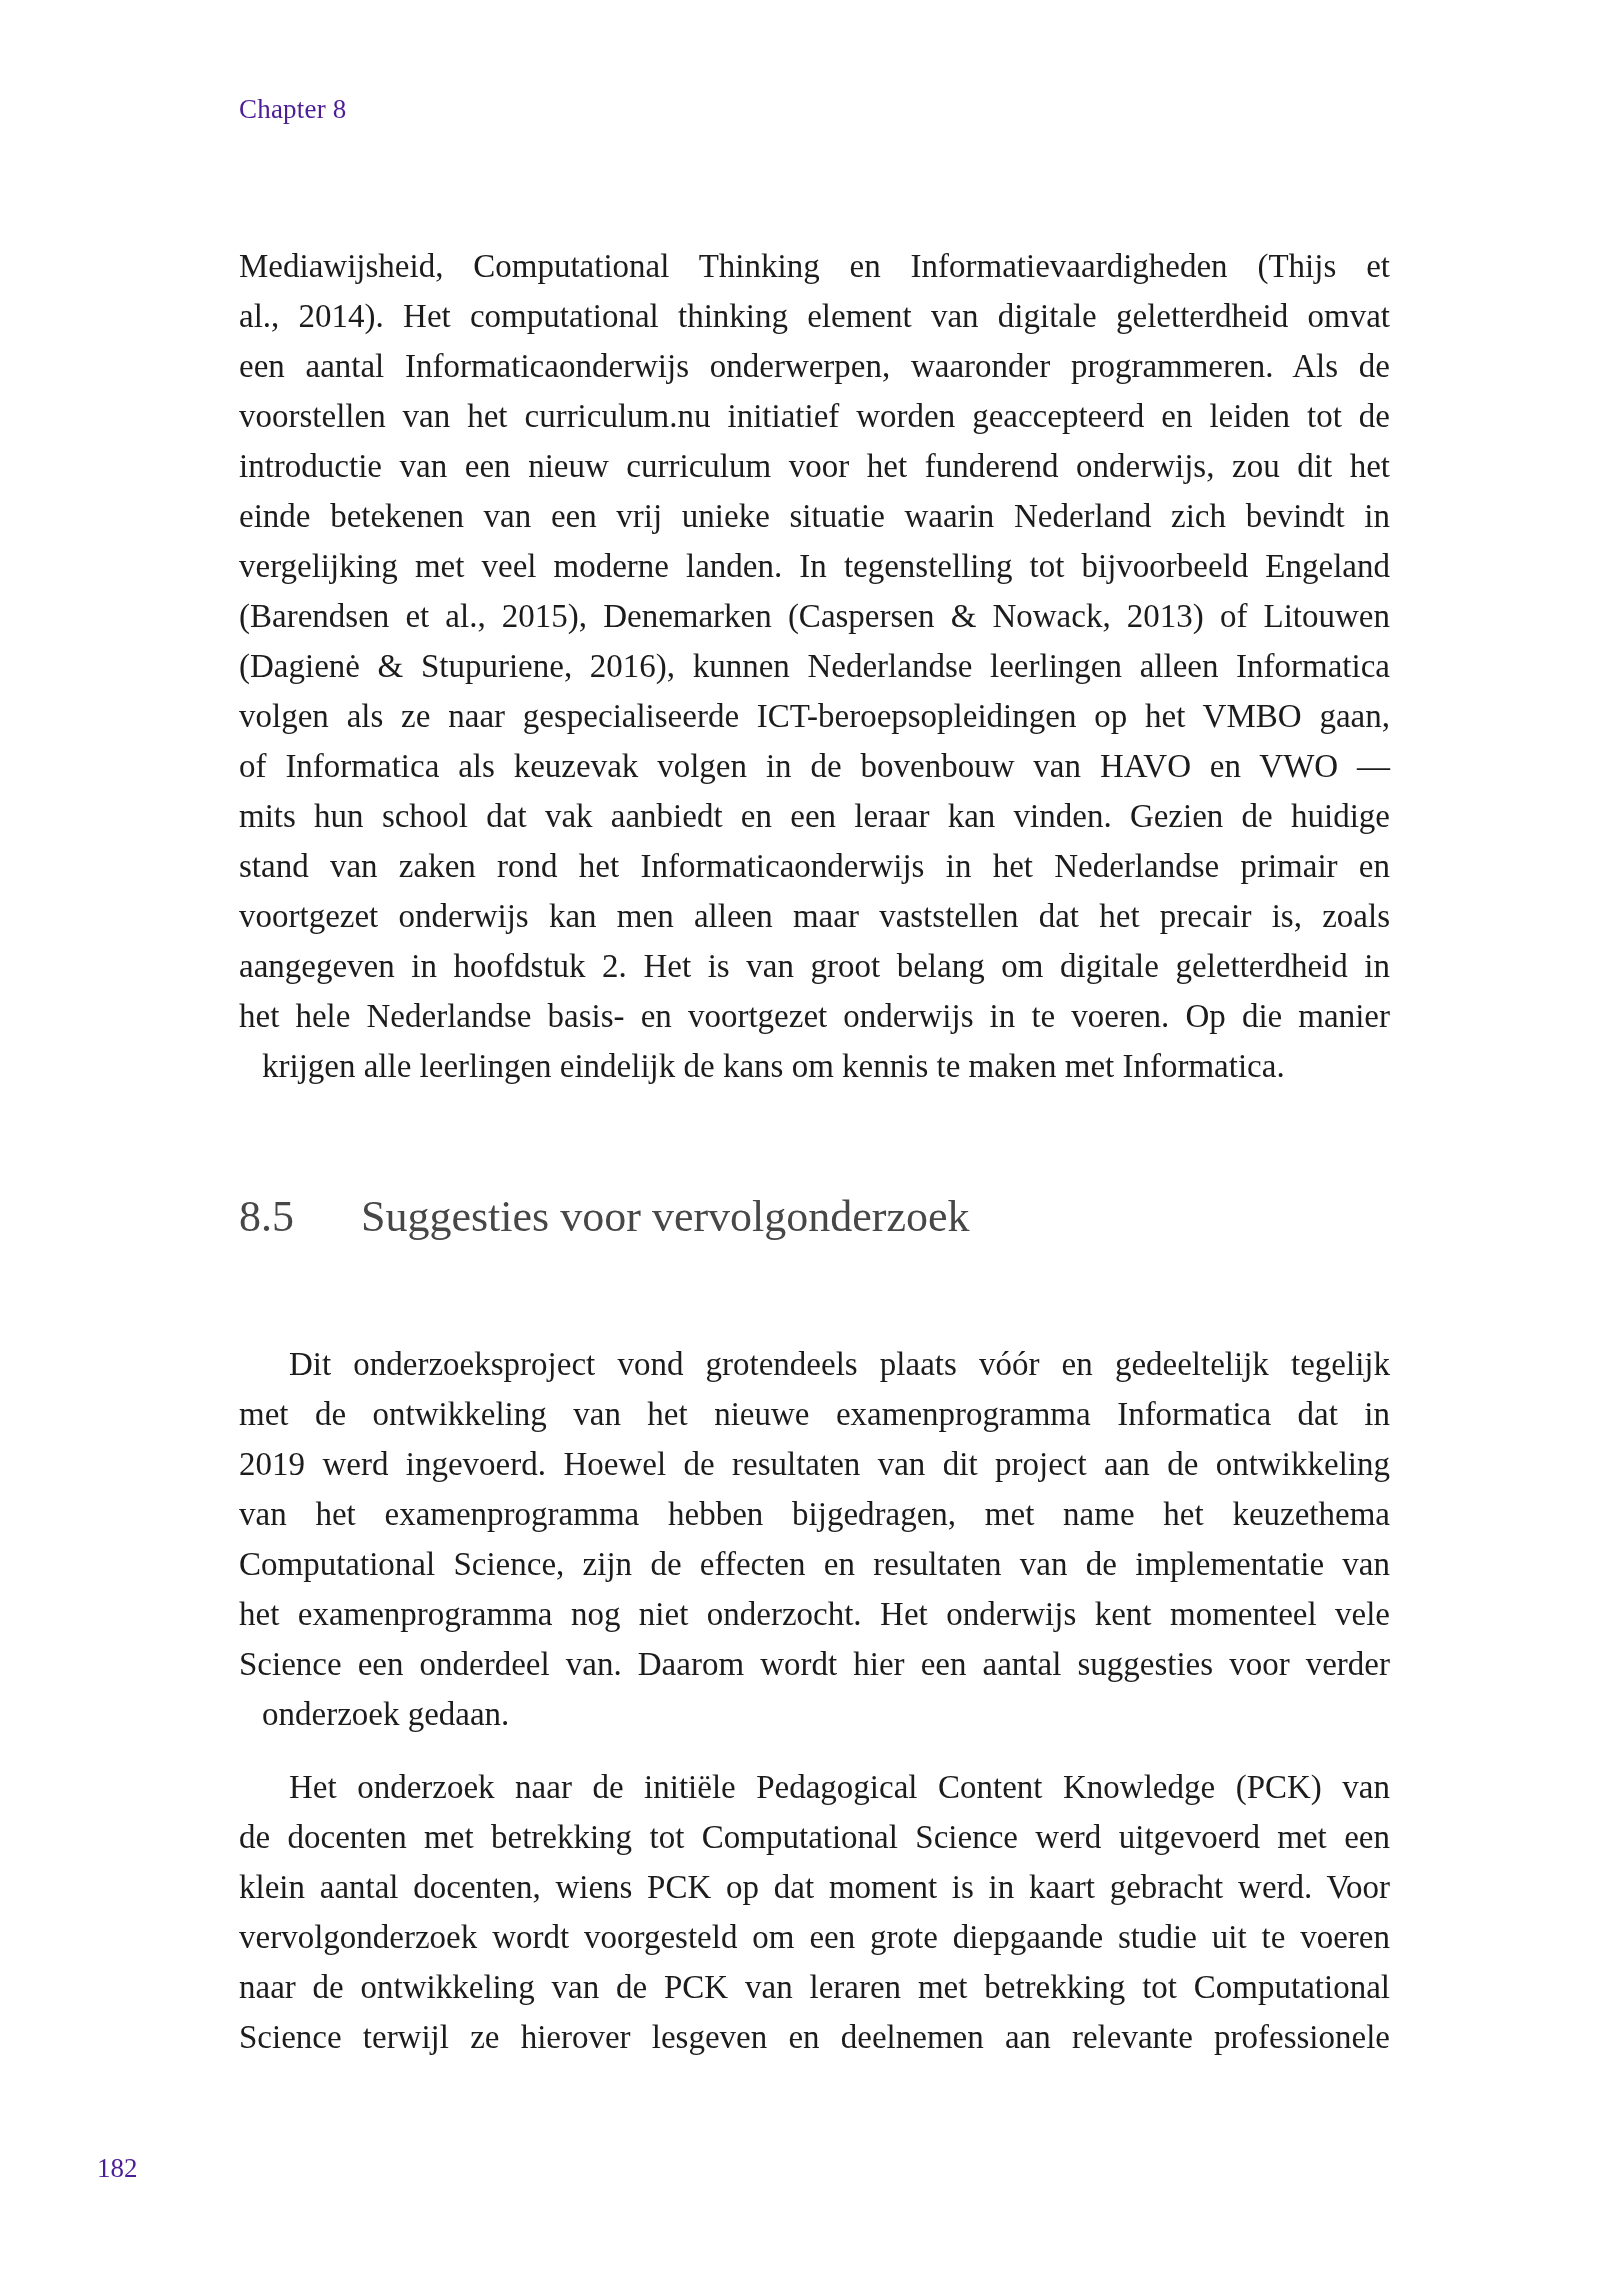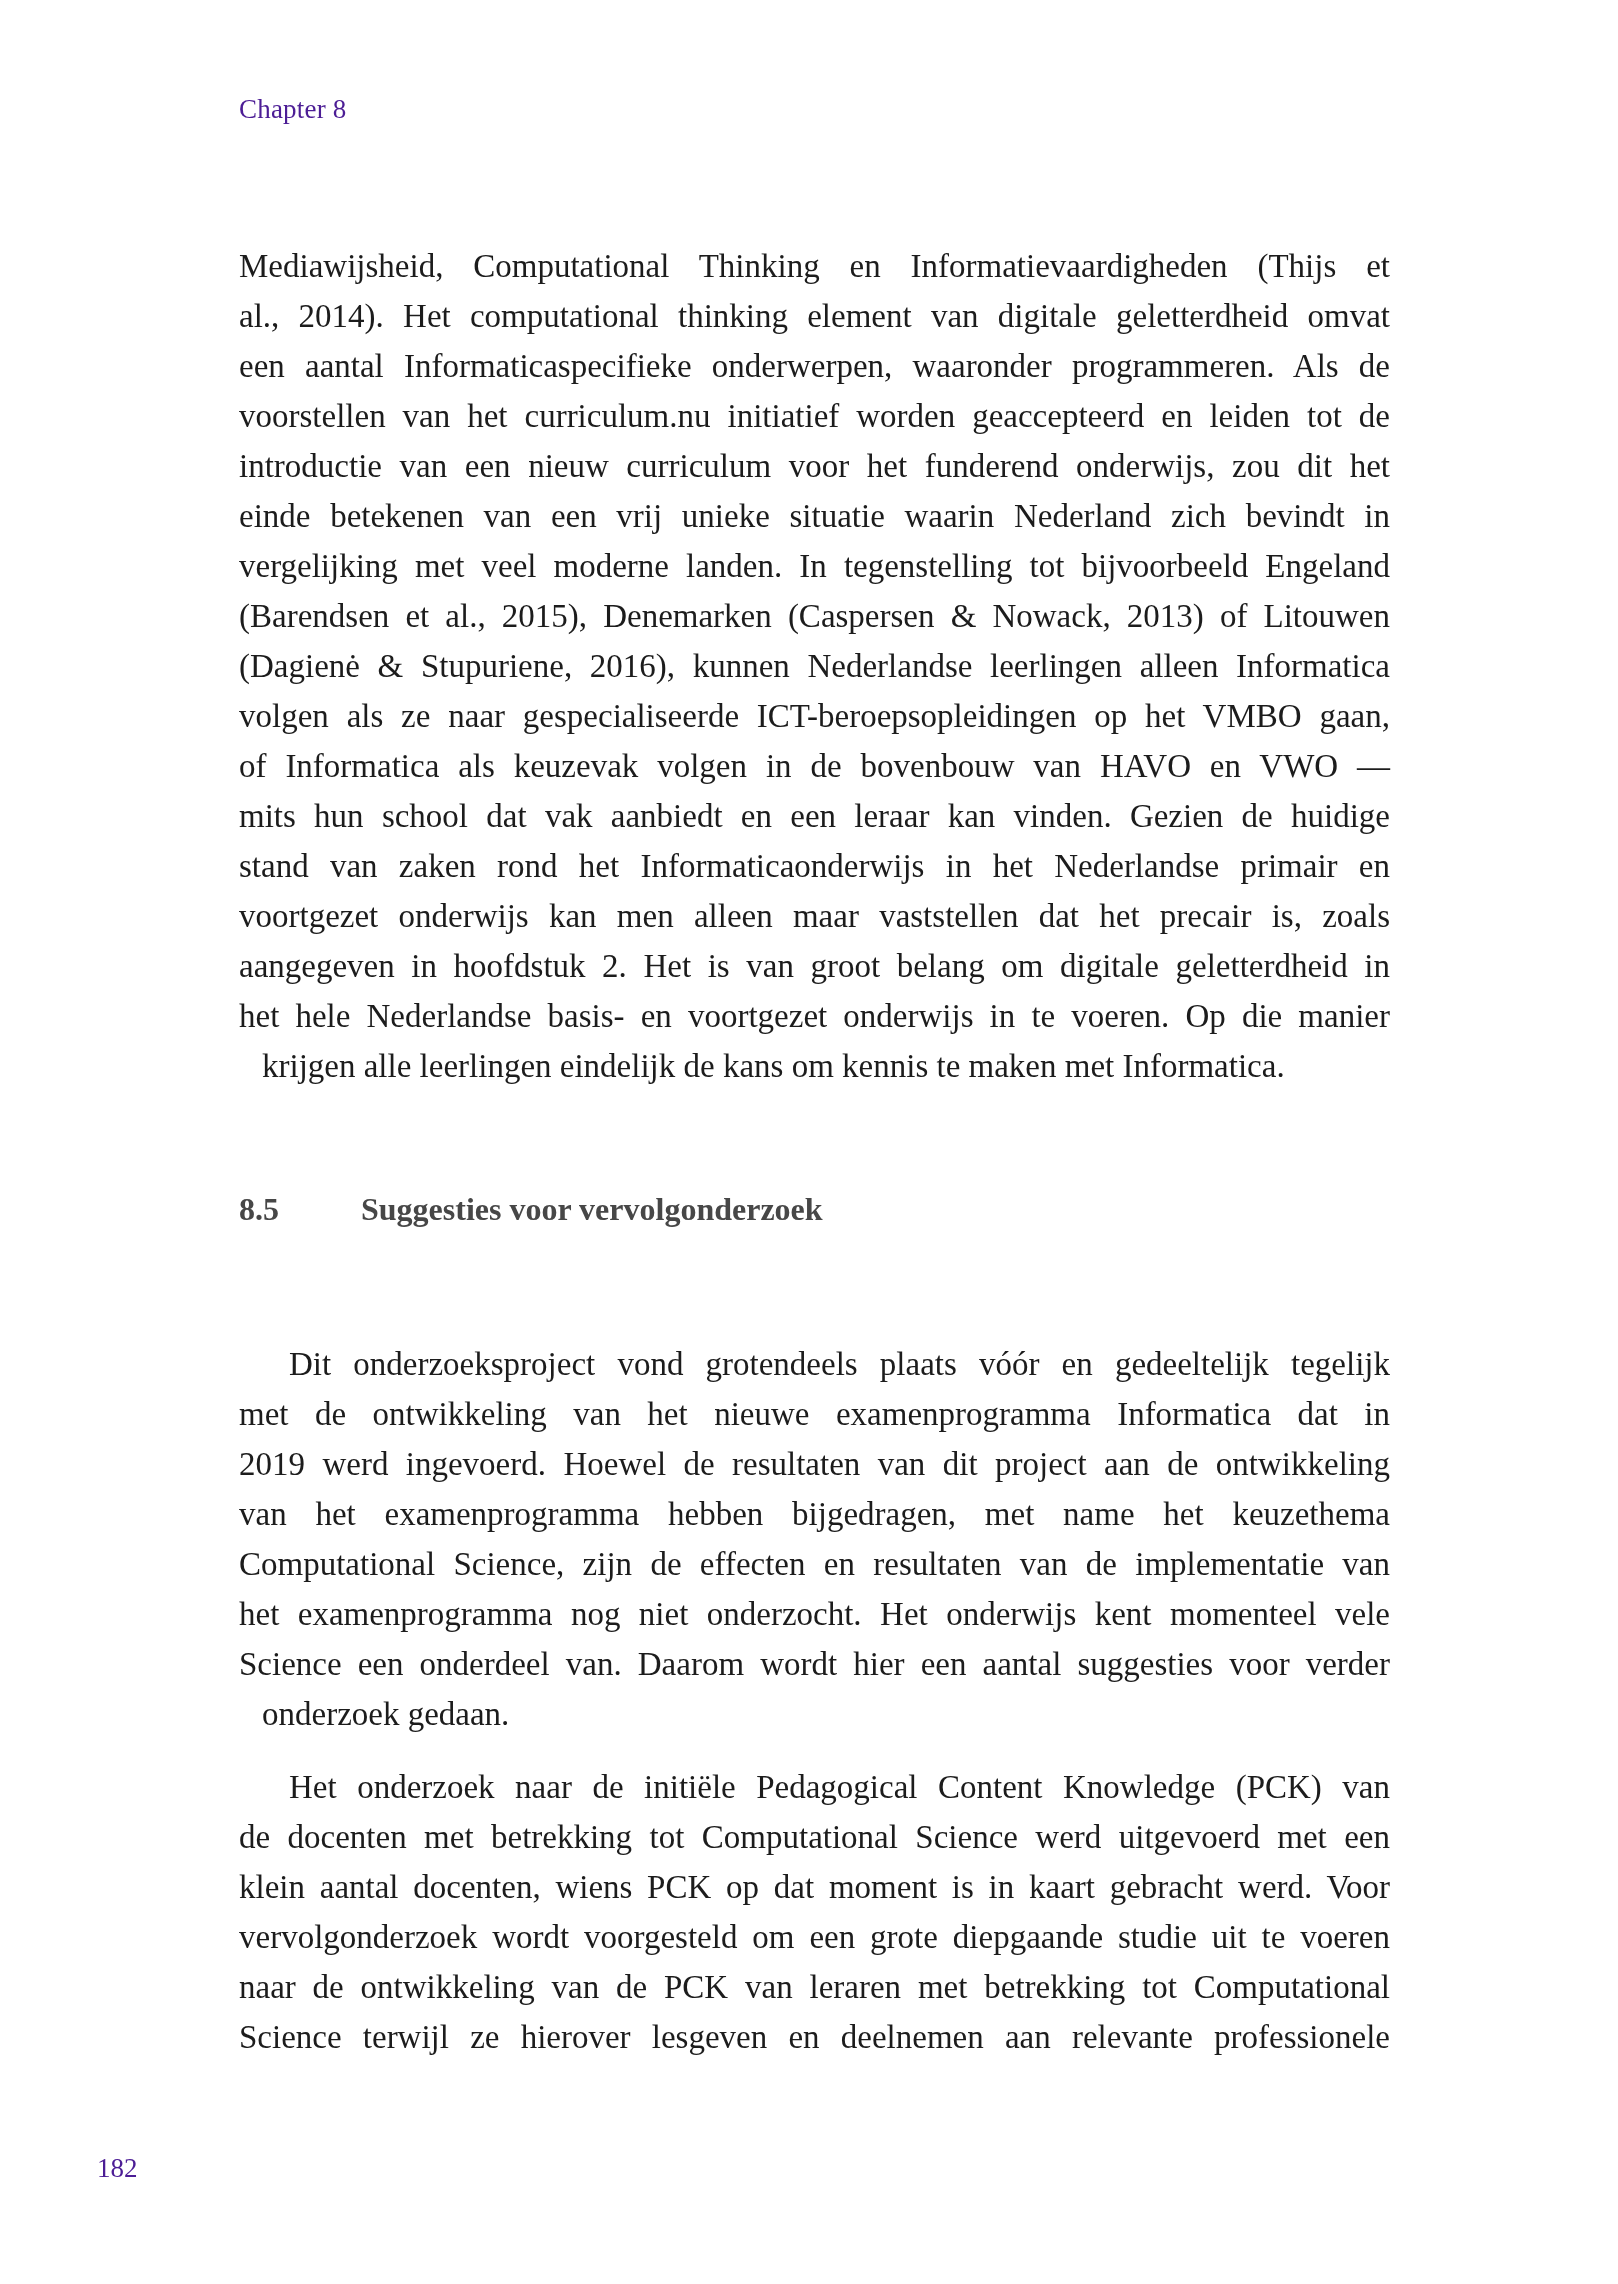--- a/index.html
+++ b/index.html
@@ -44,22 +44,22 @@
     .line.indent {
       padding-left: 50px;
     }
     .block-1 { top: 241px; }
     .block-2 { top: 1339px; }
     .block-3 { top: 1762px; }
     .section-heading {
       position: absolute;
       left: 239px;
       top: 1191px;
-      font-size: 32px;
-      font-weight: bold;
+      font-size: 44px;
+      font-weight: normal;
       color: #474747;
       white-space: nowrap;
     }
     .section-number {
       display: inline-block;
       width: 122px;
     }
     .page-number {
       position: absolute;
       left: 97px;
@@ -69,21 +69,21 @@
     }
   </style>
 </head>
 <body>
 
 <div class="running-header">Chapter 8</div>
 
 <div class="body-block block-1">
   <span class="line">Mediawijsheid, Computational Thinking en Informatievaardigheden (Thijs et</span>
   <span class="line">al., 2014). Het computational thinking element van digitale geletterdheid omvat</span>
-  <span class="line">een aantal Informaticaspecifieke onderwerpen, waaronder programmeren. Als de</span>
+  <span class="line">een aantal Informaticaonderwijs onderwerpen, waaronder programmeren. Als de</span>
   <span class="line">voorstellen van het curriculum.nu initiatief worden geaccepteerd en leiden tot de</span>
   <span class="line">introductie van een nieuw curriculum voor het funderend onderwijs, zou dit het</span>
   <span class="line">einde betekenen van een vrij unieke situatie waarin Nederland zich bevindt in</span>
   <span class="line">vergelijking met veel moderne landen. In tegenstelling tot bijvoorbeeld Engeland</span>
   <span class="line">(Barendsen et al., 2015), Denemarken (Caspersen &amp; Nowack, 2013) of Litouwen</span>
   <span class="line">(Dagienė &amp; Stupuriene, 2016), kunnen Nederlandse leerlingen alleen Informatica</span>
   <span class="line">volgen als ze naar gespecialiseerde ICT-beroepsopleidingen op het VMBO gaan,</span>
   <span class="line">of Informatica als keuzevak volgen in de bovenbouw van HAVO en VWO —</span>
   <span class="line">mits hun school dat vak aanbiedt en een leraar kan vinden. Gezien de huidige</span>
   <span class="line">stand van zaken rond het Informaticaonderwijs in het Nederlandse primair en</span>

